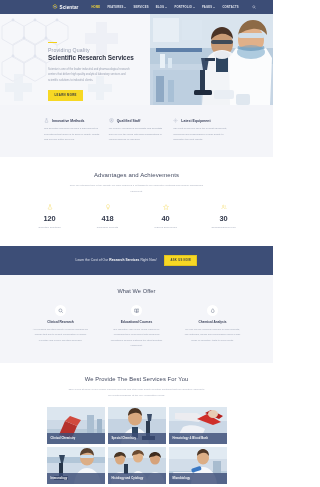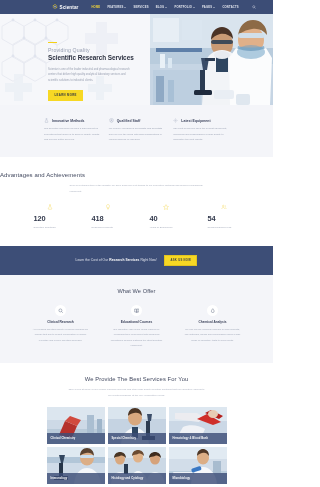--- a/index.html
+++ b/index.html
@@ -52,21 +52,21 @@
   .features {
     background:#f4f5f9; padding:13px 44px 14px; display:flex; gap:9px;
   }
   .feature { width:58px; }
   .feature-head { display:flex; align-items:center; gap:3px; margin-bottom:3px; }
   .feature-icon { color:#9aa3b8; display:flex; align-items:center; }
   .feature-title { font-size:3.4px; font-weight:bold; color:#39405a; letter-spacing:.05px; }
   .feature-text { font-size:2.5px; line-height:2.25; color:#9ea5b6; }
 
   
-  .achieve { background:#ffffff; padding:15px 0 17px; }
+  .achieve { background:#ffffff; padding:15px 0 17px; text-align:center; }
   .sec-title { font-size:6px; color:#434a60; letter-spacing:.1px; margin-bottom:5px; }
   .sec-desc { font-size:2.5px; line-height:2.3; color:#a9afbe; width:134px; margin:0 auto 10px; }
   .counters { display:flex; justify-content:center; gap:26px; }
   .counter { width:32px; }
   .counter-icon { color:#f6de6a; margin-bottom:4px; display:flex; justify-content:center; }
   .counter-num { font-size:7.4px; font-weight:bold; color:#333a4d; letter-spacing:-.1px; margin-bottom:2.5px; }
   .counter-label { font-size:2.5px; color:#a0a7b7; letter-spacing:.05px; }
 
   
   .cta {
@@ -310,21 +310,21 @@
         <div class="counter-label">Years of Experience</div>
       </div>
       <div class="counter">
         <div class="counter-icon">
           <svg width="6" height="6" viewBox="0 0 24 24" fill="none" stroke="#f6de6a" stroke-width="1.9">
               <circle cx="9" cy="8" r="3.2"></circle>
               <path d="M3 20c0-3.6 2.7-6 6-6s6 2.4 6 6"></path>
               <path d="M16 5.5a3 3 0 010 5.5M17 14.5c2.4.8 4 2.8 4 5.5"></path>
             </svg>
         </div>
-        <div class="counter-num">54</div>
+        <div class="counter-num">30</div>
         <div class="counter-label">Qualified Employees</div>
       </div>
     </div>
   </div>
 
   <div class="cta">
     <div class="cta-text"><span>Learn the Cost of Our </span><b>Research Services</b><span> Right Now!</span></div>
     <div class="cta-btn">Ask Us Now</div>
   </div>
 

